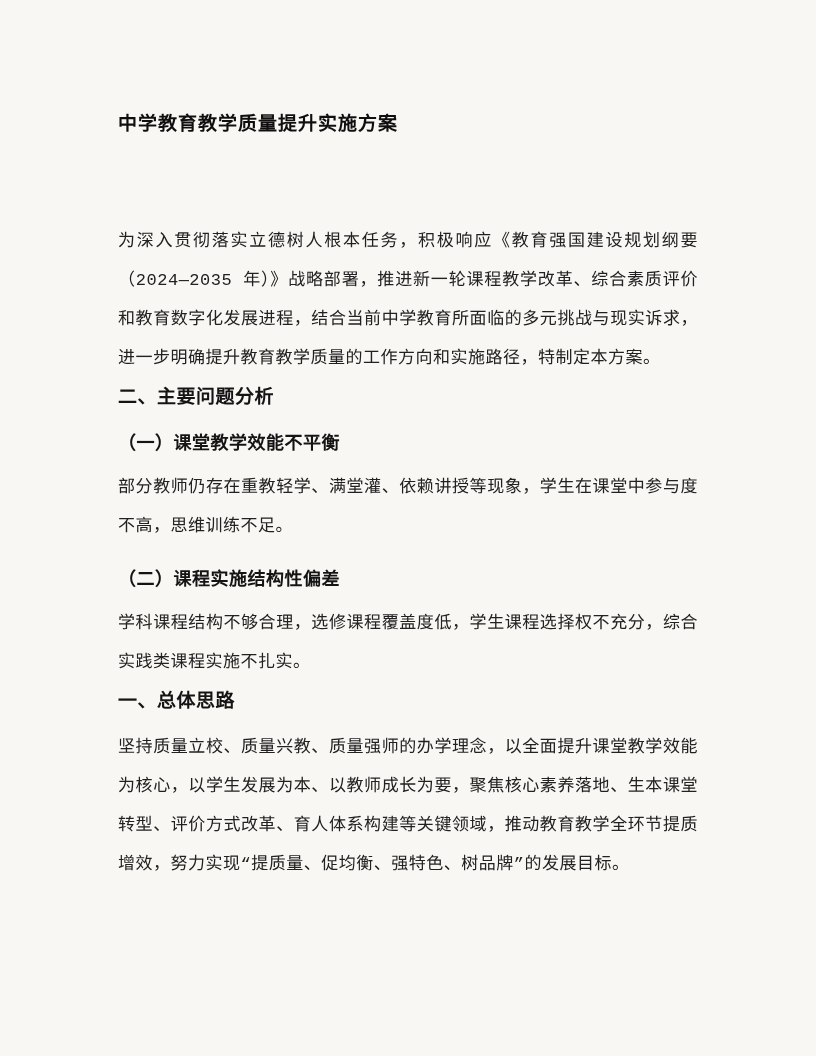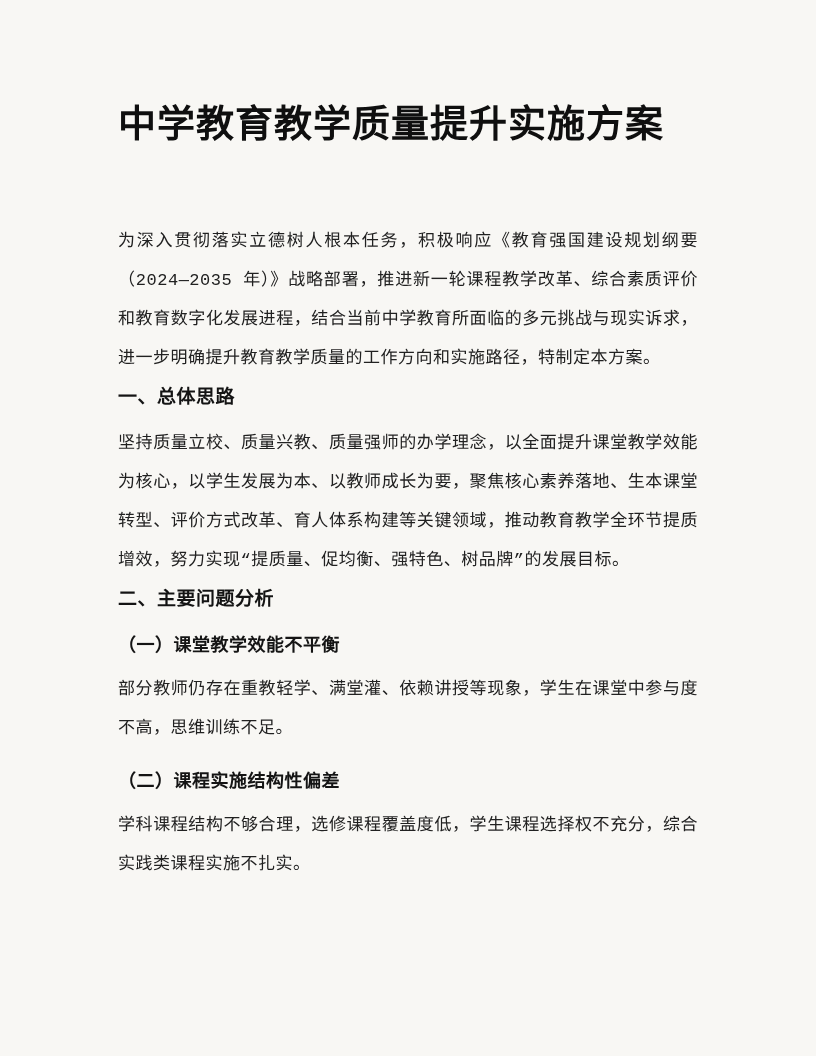--- a/index.html
+++ b/index.html
@@ -18,21 +18,21 @@
 
   .page {
     width: 816px;
     height: 1056px;
     padding: 104px 118px 0 118px;
   }
 
   .doc-title {
     font-family: "Liberation Serif", "DejaVu Serif", serif;
     font-weight: 700;
-    font-size: 38px;
+    font-size: 19px;
     line-height: 40px;
     letter-spacing: 1px;
     color: #0f0f0f;
     margin: 0 0 78px 0;
   }
 
   .para {
     font-size: 17px;
     line-height: 39px;
     text-align: justify;
@@ -65,27 +65,27 @@
 </head>
 <body>
 
 <div class="page">
 
   <h1 class="doc-title">中学教育教学质量提升实施方案</h1>
 
   <p class="para">为深入贯彻落实立德树人根本任务，积极响应《教育强国建设规划纲要（2024—2035 年）》战略部署，推进新一轮课程教学改革、综合素质评价和教育数字化发展进程，结合当前中学教育所面临的多元挑战与现实诉求，进一步明确提升教育教学质量的工作方向和实施路径，特制定本方案。</p>
 
   <section>
-    <h2 class="section-heading">一、总体思路</h2>
-    <p class="para">坚持质量立校、质量兴教、质量强师的办学理念，以全面提升课堂教学效能为核心，以学生发展为本、以教师成长为要，聚焦核心素养落地、生本课堂转型、评价方式改革、育人体系构建等关键领域，推动教育教学全环节提质增效，努力实现“提质量、促均衡、强特色、树品牌”的发展目标。</p>
-  </section>
-
-  <section>
     <h2 class="section-heading">二、主要问题分析</h2>
 
     <h3 class="sub-heading">（一）课堂教学效能不平衡</h3>
     <p class="para">部分教师仍存在重教轻学、满堂灌、依赖讲授等现象，学生在课堂中参与度不高，思维训练不足。</p>
 
     <h3 class="sub-heading">（二）课程实施结构性偏差</h3>
     <p class="para">学科课程结构不够合理，选修课程覆盖度低，学生课程选择权不充分，综合实践类课程实施不扎实。</p>
   </section>
 
+  <section>
+    <h2 class="section-heading">一、总体思路</h2>
+    <p class="para">坚持质量立校、质量兴教、质量强师的办学理念，以全面提升课堂教学效能为核心，以学生发展为本、以教师成长为要，聚焦核心素养落地、生本课堂转型、评价方式改革、育人体系构建等关键领域，推动教育教学全环节提质增效，努力实现“提质量、促均衡、强特色、树品牌”的发展目标。</p>
+  </section>
+
 </div>
 
 </body></html>

